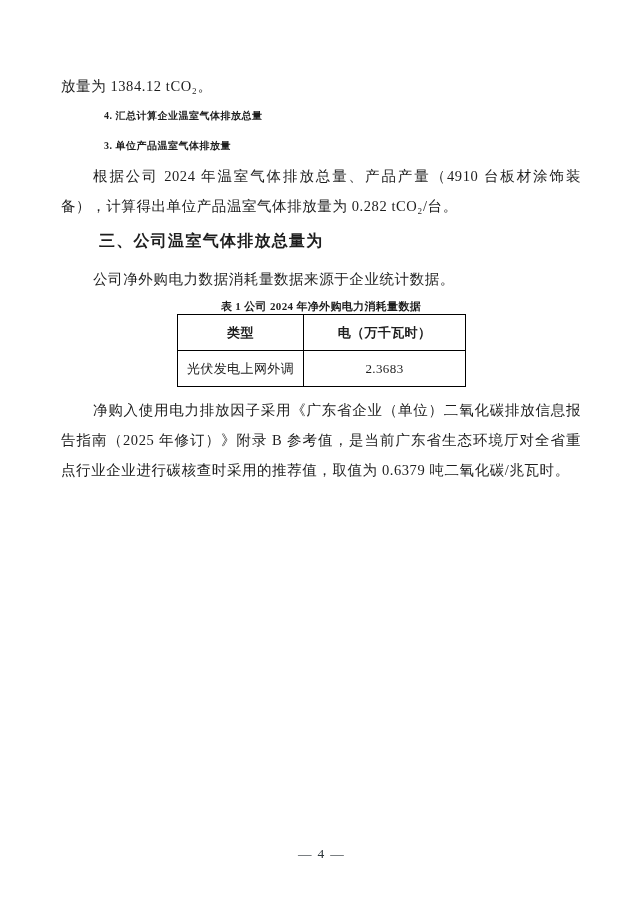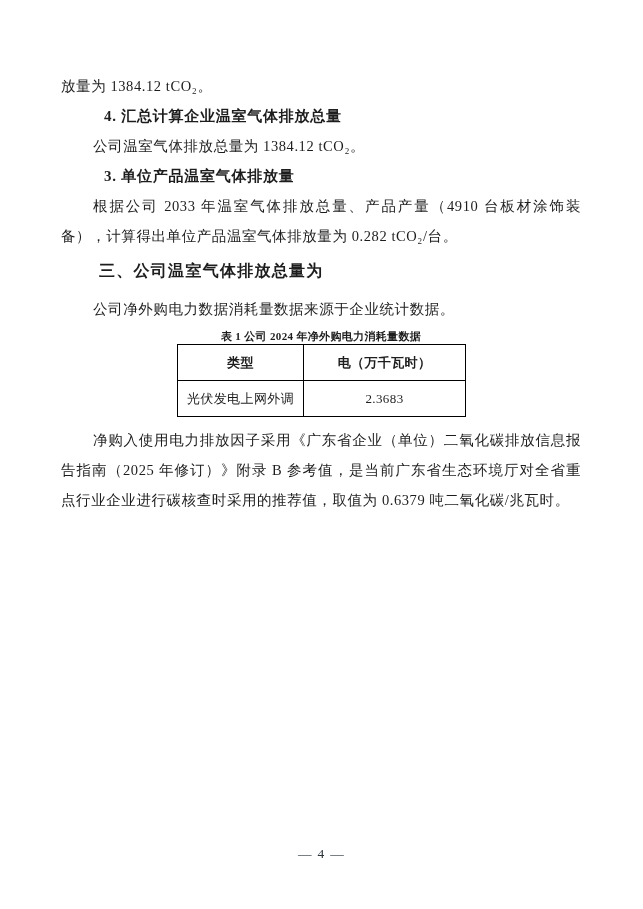--- a/index.html
+++ b/index.html
@@ -22,21 +22,21 @@
   .body-line {
     font-size: 14.5px;
     line-height: 30px;
     letter-spacing: 0.04em;
     text-align: justify;
     text-justify: inter-character;
   }
   .indent-2 { text-indent: 32px; }
   .sub-heading {
     font-weight: bold;
-    font-size: 15px;
+    font-size: 10px;
     line-height: 30px;
     letter-spacing: 0.05em;
     text-indent: 43px;
   }
   .section-heading {
     font-weight: bold;
     font-size: 16px;
     line-height: 30px;
     letter-spacing: 0.08em;
     text-indent: 38px;
@@ -84,25 +84,24 @@
 </style>
 </head>
 <body>
 
 <div class="page">
 
   <p class="body-line">放量为 1384.12 tCO₂。</p>
 
   <p class="sub-heading">4. 汇总计算企业温室气体排放总量</p>
 
-  <p class="body-line indent-2">公司温室气体排放总量为 1384.12 tCO₂。</p>
 
   <p class="sub-heading">3. 单位产品温室气体排放量</p>
 
-  <p class="body-line indent-2">根据公司 2033 年温室气体排放总量、产品产量（4910 台板材涂饰装备），计算得出单位产品温室气体排放量为 0.282 tCO₂/台。</p>
+  <p class="body-line indent-2">根据公司 2024 年温室气体排放总量、产品产量（4910 台板材涂饰装备），计算得出单位产品温室气体排放量为 0.282 tCO₂/台。</p>
 
   <p class="section-heading s3">三、公司温室气体排放总量为</p>
 
   <p class="body-line indent-2 para-after-heading">公司净外购电力数据消耗量数据来源于企业统计数据。</p>
 
   <p class="table-caption">表 1 公司 2024 年净外购电力消耗量数据</p>
 
   <table class="data-table">
     <colgroup>
         <col class="c1">

